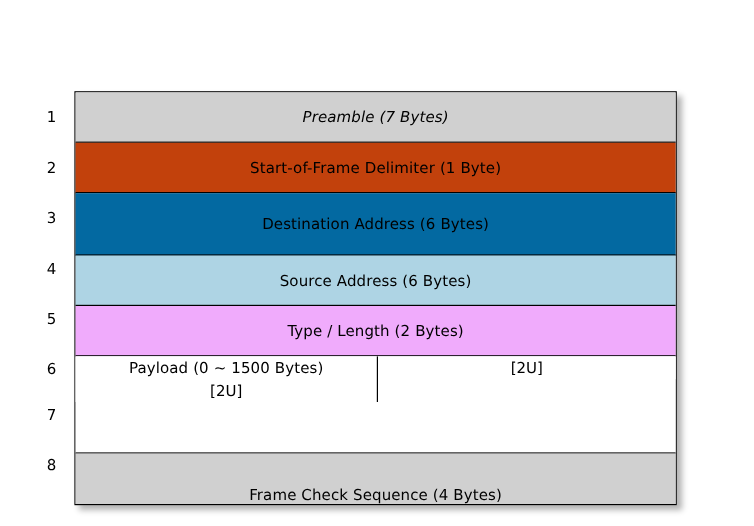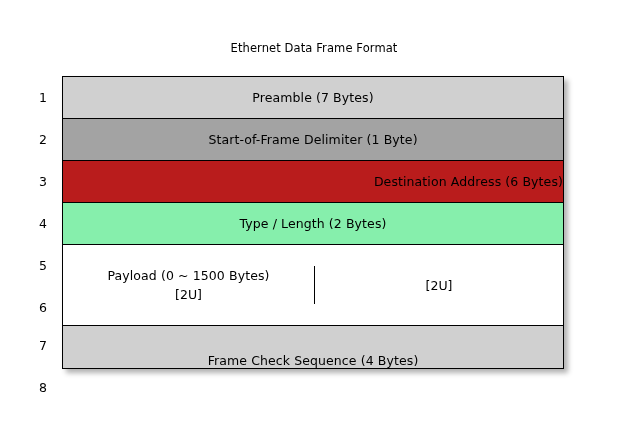--- a/index.html
+++ b/index.html
@@ -78,21 +78,21 @@
   .frame-row .cell-label {
     font-size: 12.5px;
     text-align: center;
     letter-spacing: 0.1px;
     white-space: nowrap;
   }
 
   
   .frame-row.split {
     display: flex;
-    align-items: center;
+    align-items: flex-start;
     justify-content: flex-start;
     padding: 0;
   }
   .split-cell {
     box-sizing: border-box;
     display: flex;
     flex-direction: column;
     align-items: center;
     justify-content: center;
     background: #ffffff;
@@ -109,50 +109,52 @@
     font-size: 12.5px;
     line-height: 19px;
     text-align: center;
     white-space: nowrap;
   }
 </style>
 </head>
 <body>
 
 <div id="title-block">
-  <span class="title-main">Ethernet Data Frame Format</span>
 </div>
 
 <div id="row-numbers">
   <span class="rownum" style="top:15px">1</span>
   <span class="rownum" style="top:57px">2</span>
   <span class="rownum" style="top:99px">3</span>
   <span class="rownum" style="top:141px">4</span>
   <span class="rownum" style="top:183px">5</span>
   <span class="rownum" style="top:225px">6</span>
   <span class="rownum" style="top:263px">7</span>
   <span class="rownum" style="top:305px">8</span>
 </div>
 
 <div id="frame-table">
 
-  <div class="frame-row" style="height:42px; background:#d0d0d0;">
+  <div class="frame-row" style="height:42px; background:#d0d0d0;font-style:italic;">
     <span class="cell-label">Preamble (7 Bytes)</span>
   </div>
 
-  <div class="frame-row" style="height:42px; background:#a3a3a3;">
+  <div class="frame-row" style="height:42px; background:#c2410c;">
     <span class="cell-label">Start-of-Frame Delimiter (1 Byte)</span>
   </div>
 
-  <div class="frame-row" style="height:42px; background:#b91c1c;justify-content:flex-end;">
+  <div class="frame-row" style="height:52px; background:#0369a1;">
     <span class="cell-label">Destination Address (6 Bytes)</span>
   </div>
 
+  <div class="frame-row" style="height:42px; background:#aed4e4;">
+    <span class="cell-label">Source Address (6 Bytes)</span>
+  </div>
 
-  <div class="frame-row" style="height:42px; background:#86efac;">
+  <div class="frame-row" style="height:42px; background:#f0abfc;">
     <span class="cell-label">Type / Length (2 Bytes)</span>
   </div>
 
   <div class="frame-row split" style="height:81px; background:#ffffff;">
     <div class="split-cell left">
       <span class="cell-label">Payload (0 ~ 1500 Bytes)</span>
       <span class="cell-sub">[2U]</span>
     </div>
     <div class="split-cell right">
       <span class="cell-sub">[2U]</span>

